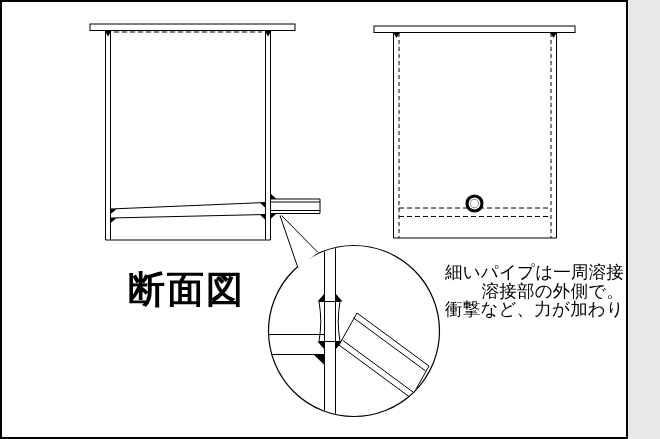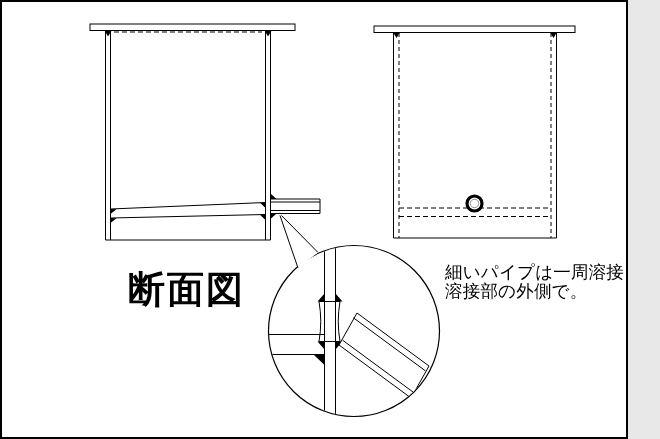--- a/index.html
+++ b/index.html
@@ -14,21 +14,21 @@
   }
   svg.diagram { position:absolute; left:0; top:0; width:656px; height:435px; }
   .title {
     position:absolute; left:126px; top:263px;
     font-weight:bold; font-size:37px; letter-spacing:2px;
     color:#000; white-space:nowrap;
   }
   .annotation {
     position:absolute; left:443px; top:261px;
     font-size:17.5px; line-height:18.6px; letter-spacing:0.2px;
-    color:#000; white-space:nowrap;
+    color:#000; white-space:nowrap;text-align:right;
   }
   .annotation div { height:18.6px; }
 </style>
 </head>
 <body>
 
 <div class="canvas">
 
   <svg class="diagram" viewBox="0 0 656 435">
     <defs>
@@ -118,15 +118,16 @@
         </g>
       </g>
     </g>
   </svg>
 
   <div class="title">断面図</div>
 
   <div class="annotation">
     <div>細いパイプは一周溶接</div>
     <div>溶接部の外側で。</div>
+    <div>衝撃など、力が加わり</div>
   </div>
 
 </div>
 
 </body></html>

